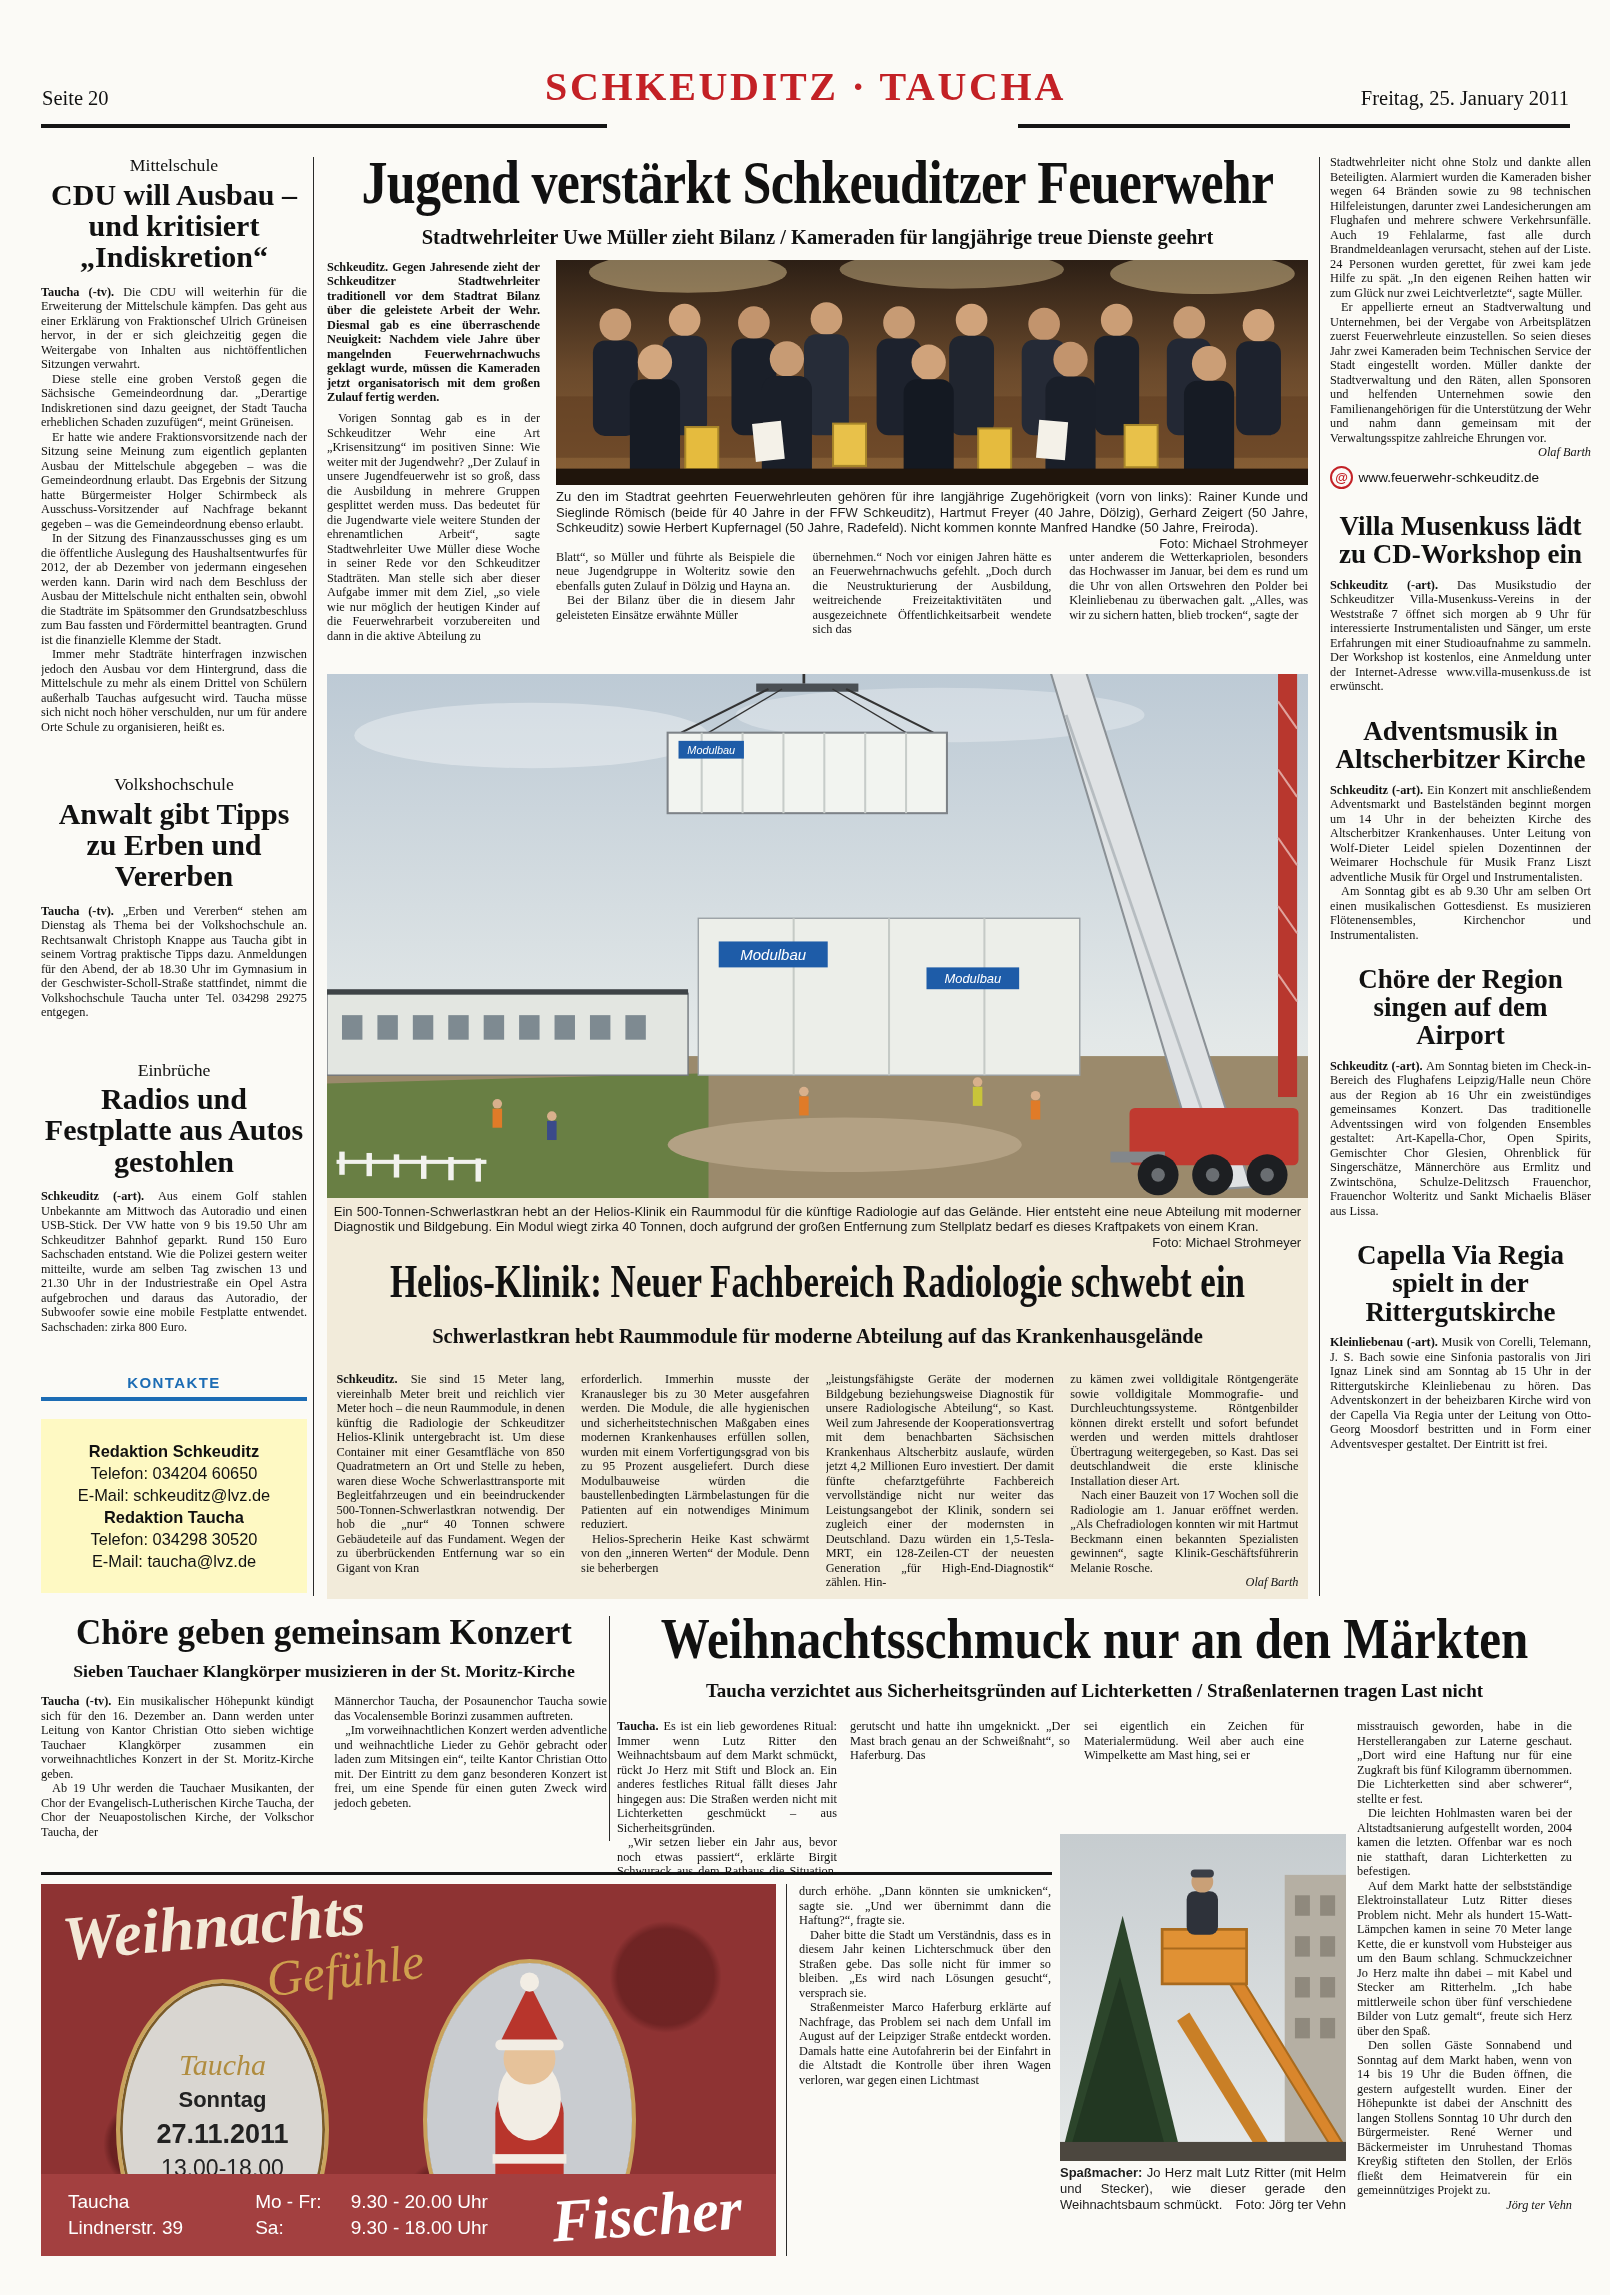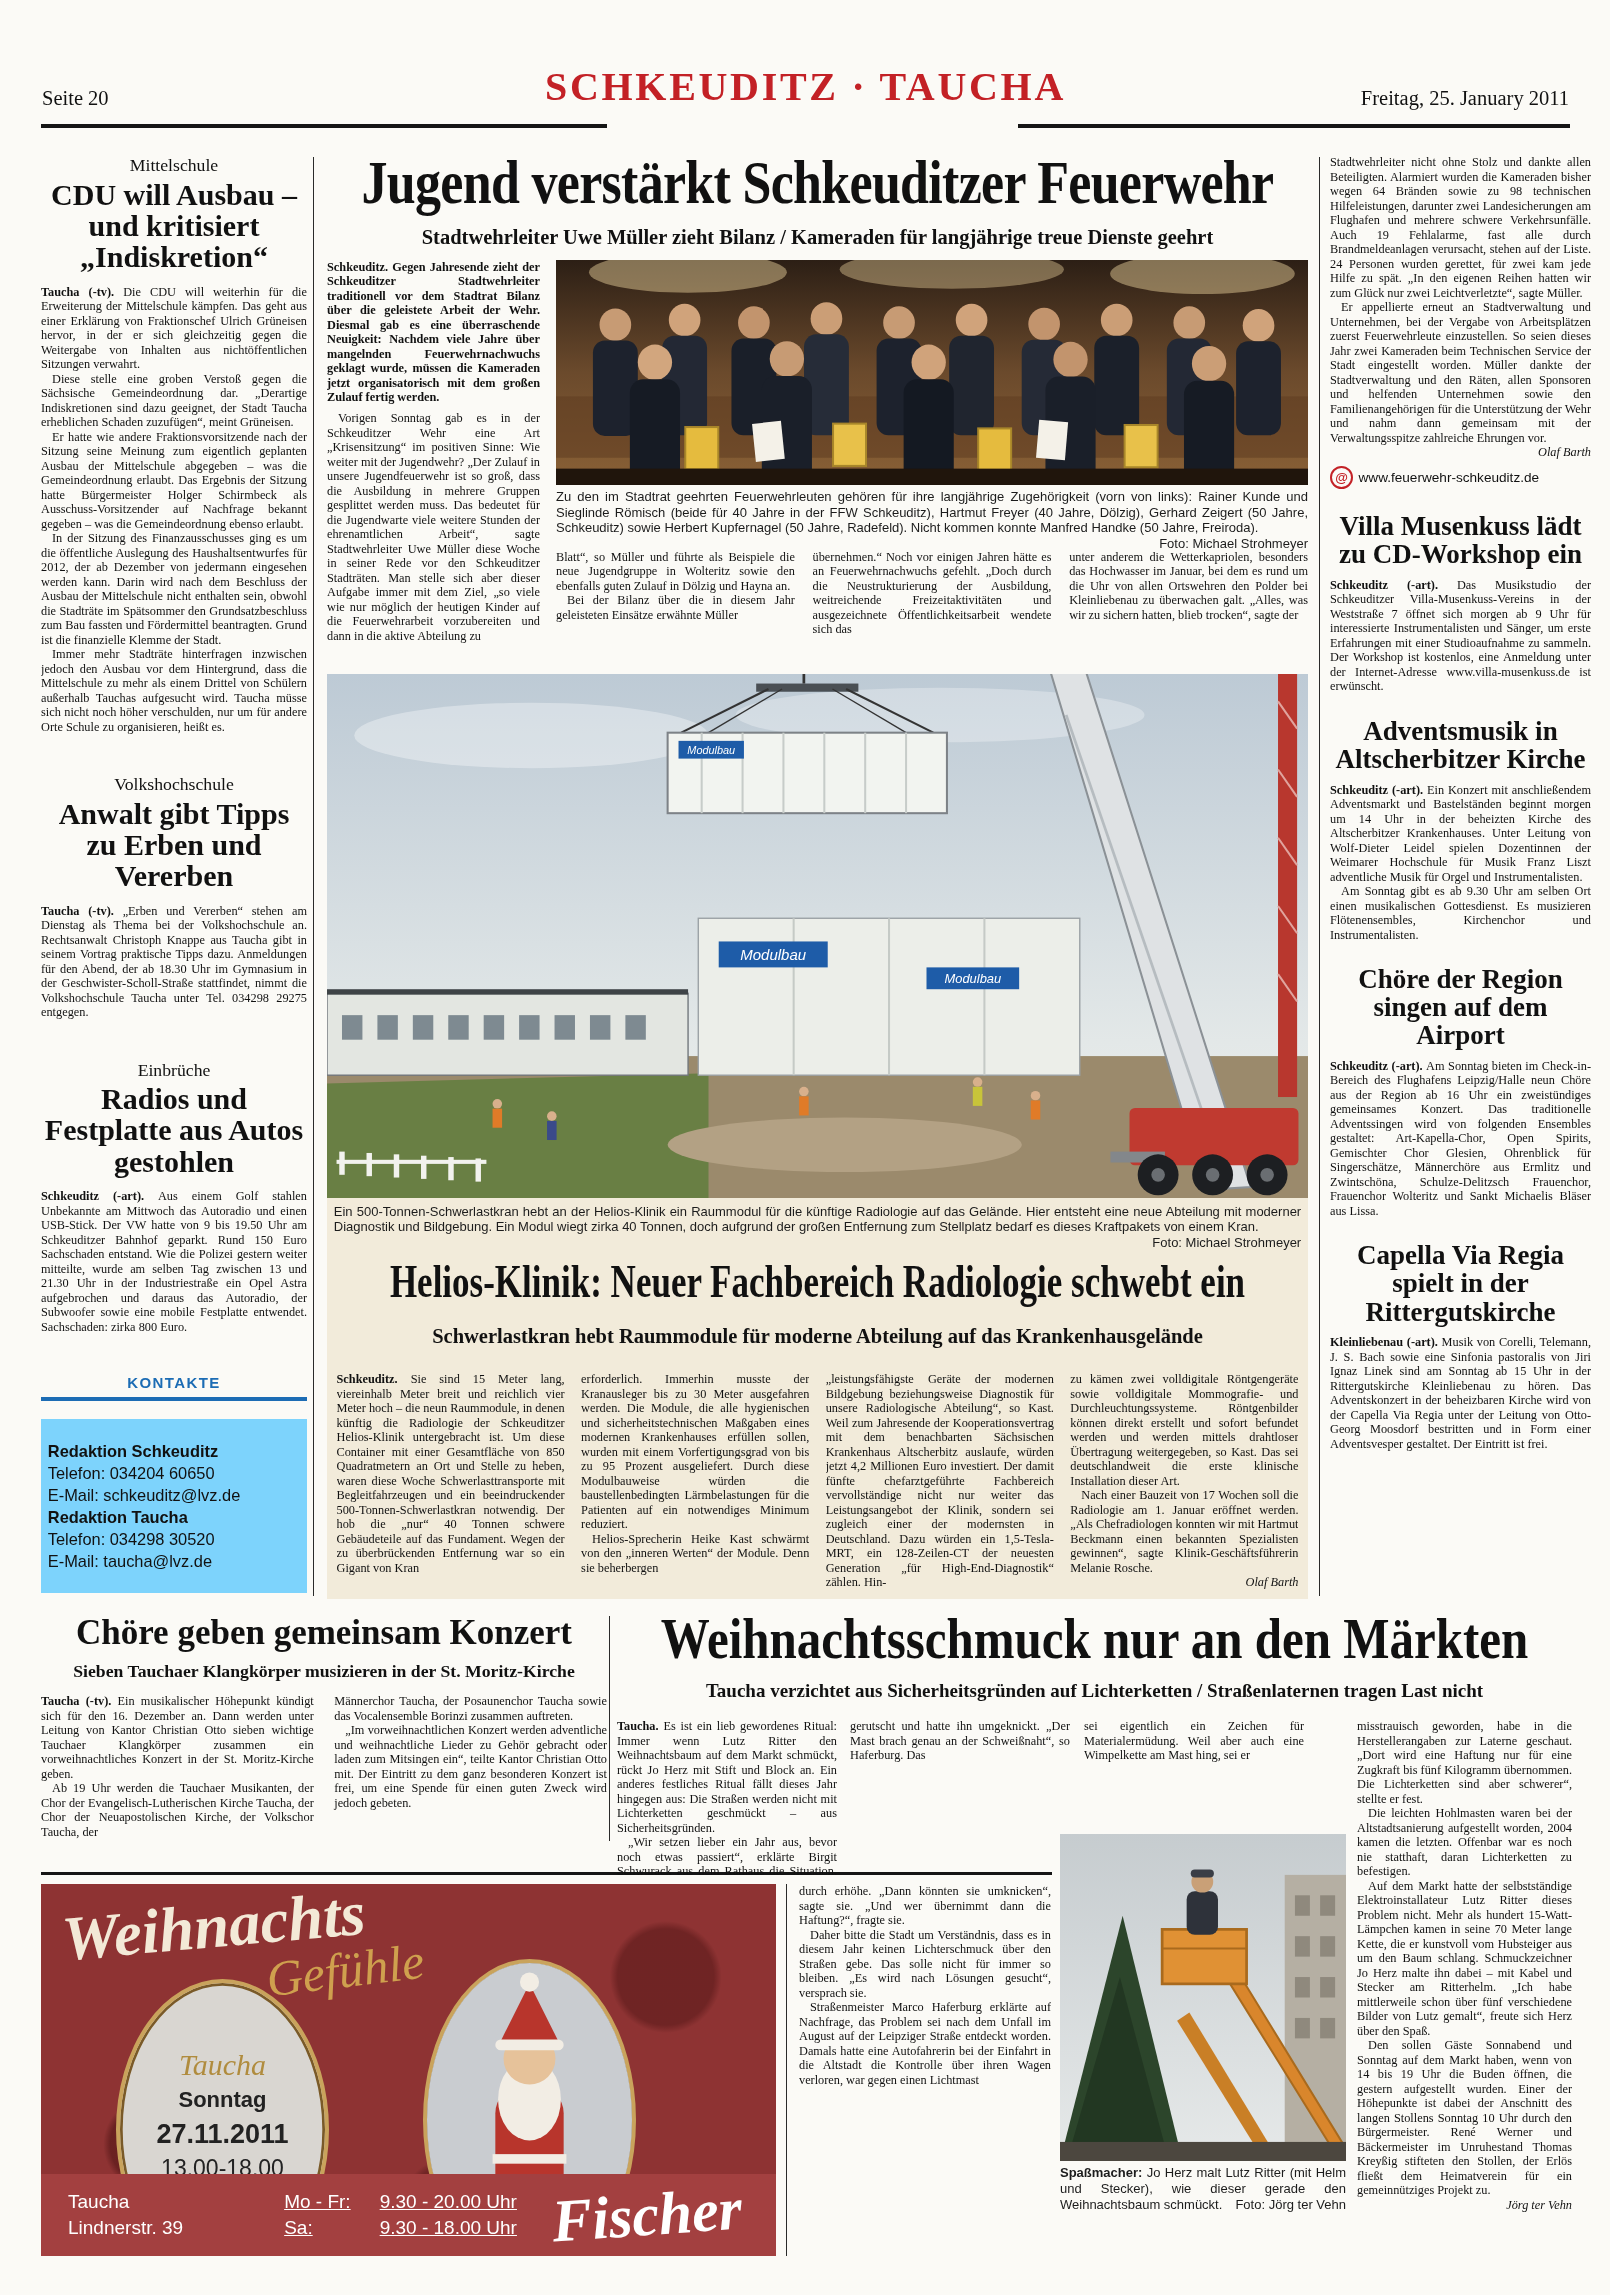--- a/index.html
+++ b/index.html
@@ -34,21 +34,21 @@
   #hrule-ad{position:absolute;left:41px;top:1872px;width:1011px;height:2.7px;background:#151515;}
   
   #left-col{position:absolute;left:41px;top:155px;width:266px;height:1440px;overflow:hidden;}
   .l-art{margin-bottom:40px;}
   .l-art .headline{font-size:30px;margin-bottom:12.3px;}
   
   #kontakte{margin-top:20.5px;}
   #kontakte .k-title{font-family:"Liberation Sans",sans-serif;font-weight:bold;font-size:15px;
       letter-spacing:1.4px;color:#1c6cb4;text-align:center;margin:0 0 5.5px 0;}
   #kontakte .k-rule{height:4.8px;background:#1c6cb4;margin-bottom:17.7px;}
-  #kontakte .k-box{background:#7dd3fc;padding:20.5px 6.8px;text-align:left;
+  #kontakte .k-box{background:#fef9c3;padding:20.5px 6.8px;text-align:center;
       font-family:"Liberation Sans",sans-serif;font-size:16.4px;line-height:1.35;}
   #kontakte .k-name{font-weight:bold;}
   
   #main-art{position:absolute;left:327px;top:151px;width:981px;}
   #main-headline{font-size:52px;transform:scaleY(1.18);transform-origin:top center;letter-spacing:-0.7px;}
   #main-subhead{font-size:20.5px;margin-top:20.5px;}
   #main-row{position:relative;margin-top:2px;height:416px;}
   #main-c1{position:absolute;left:0;top:0;width:213px;height:413px;overflow:hidden;}
   #main-c1 .lead{font-weight:bold;margin-bottom:6.8px;}
   #main-fig{position:absolute;left:229px;top:0;width:752px;}
@@ -92,21 +92,21 @@
       display:flex;flex-direction:column;justify-content:center;gap:5.5px;}
   #ad-oval-left .o-city{font-size:30px;font-style:italic;color:#b08c3e;}
   #ad-oval-left .o-day{font-size:22px;font-weight:bold;font-family:"Liberation Sans",sans-serif;color:#222;}
   #ad-oval-left .o-date{font-size:27px;font-weight:bold;font-family:"Liberation Sans",sans-serif;color:#222;}
   #ad-oval-left .o-time{font-size:23px;font-family:"Liberation Sans",sans-serif;color:#222;}
   #ad-oval-left .o-open{font-size:20.5px;font-family:"Liberation Sans",sans-serif;color:#222;}
   #ad-oval-right{left:382px;top:75px;width:205px;height:314px;background:linear-gradient(#d4d7da,#aeb2b6);overflow:hidden;}
   .ad-bar{position:absolute;left:0;bottom:0;width:100%;height:82px;background:#a34040;color:#fff;
       font-family:"Liberation Sans",sans-serif;font-size:19px;display:flex;align-items:center;}
   .ad-addr{margin-left:27px;line-height:1.35;}
-  .ad-hours{margin-left:101px;display:grid;grid-template-columns:75px auto;column-gap:20.5px;line-height:1.35;text-decoration:underline;}
+  .ad-hours{margin-left:72px;display:grid;grid-template-columns:75px auto;column-gap:20.5px;line-height:1.35;}
   .ad-logo{margin-left:auto;margin-right:34px;font-size:60px;font-style:italic;font-weight:bold;
       font-family:"Liberation Serif",serif;transform:rotate(-4deg);}
   
   #colB{position:absolute;left:799px;top:1884px;width:252px;height:372px;overflow:hidden;}
   
   #br-head{position:absolute;left:617px;top:1611px;width:955px;}
   #br-headline{font-size:49px;transform:scaleY(1.15);transform-origin:top center;}
   #br-subhead{font-size:19px;margin-top:17.7px;}
   .br-col{position:absolute;overflow:hidden;}
   #br-c1{left:617px;top:1719px;width:220px;height:162px;}

